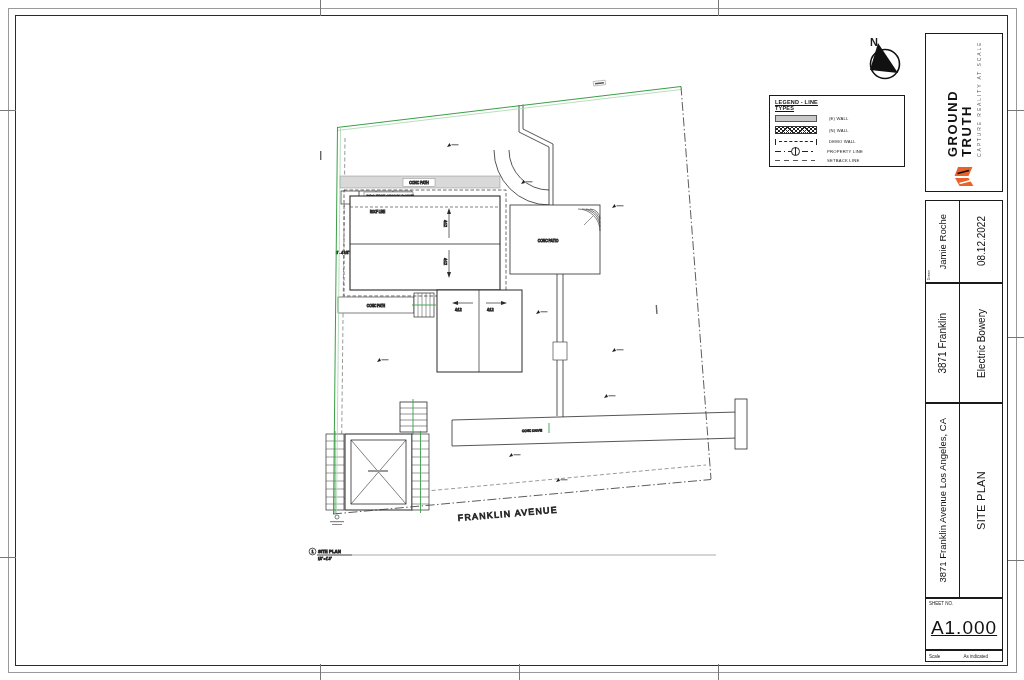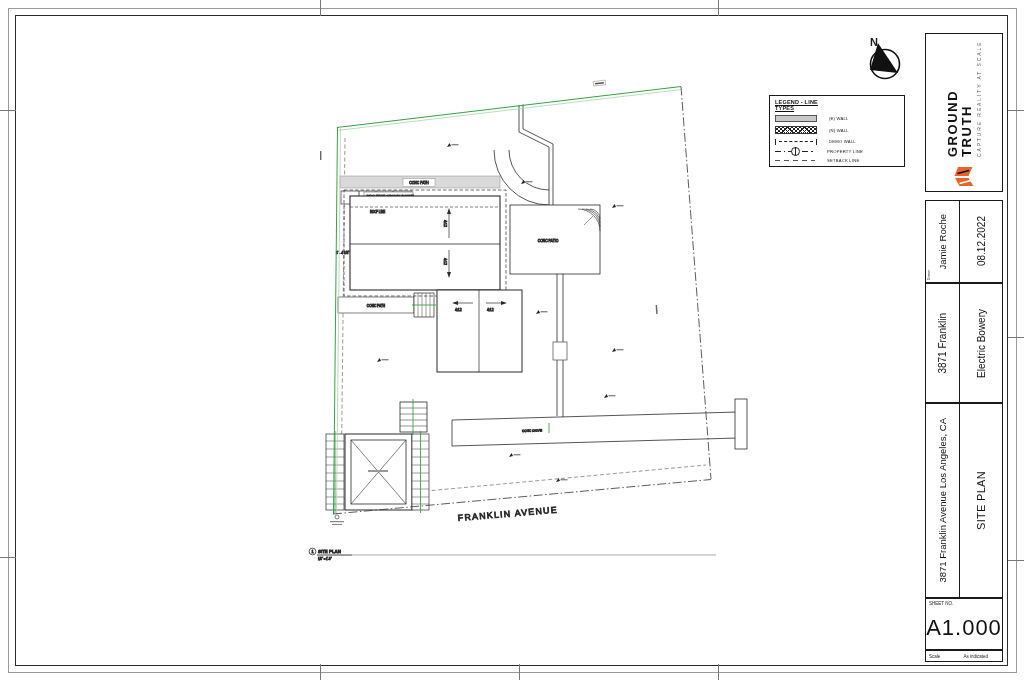--- a/index.html
+++ b/index.html
@@ -50,21 +50,21 @@
   .brand-tag{font-size:5px;letter-spacing:1.9px;color:#555;margin-top:2px;}
   .rowA{top:167px;height:83px;}
   .rowB{top:250px;height:120px;}
   .rowC{top:370px;height:195px;}
   .f95{font-size:9.5px;} .f10{font-size:10px;} .f11{font-size:11px;letter-spacing:.3px;}
   .drawn-lbl{position:absolute;left:1px;bottom:2px;font-size:3.5px;color:#333;
     writing-mode:vertical-rl;transform:rotate(180deg);}
   .sheet-box{top:565px;height:52px;}
   .sheetno-label{position:absolute;top:2px;left:3px;font-size:4.5px;color:#222;}
   .sheetno{position:absolute;left:0;right:0;top:8px;bottom:0;display:flex;align-items:center;
-    justify-content:center;font-size:22px;letter-spacing:1px;color:#111;}
+    justify-content:center;font-size:19px;letter-spacing:1px;color:#111;text-decoration:underline;}
   .scale-strip{top:617px;height:12px;display:flex;align-items:center;justify-content:space-between;
     padding:0 14px 0 3px;font-size:4.5px;color:#222;}
 </style>
 </head>
 <body>
 
 <div class="abs border-outer"></div>
 <div class="abs border-inner"></div>
 
 <div class="abs tick" style="left:0;top:110px;width:16px;height:1px;"></div>

